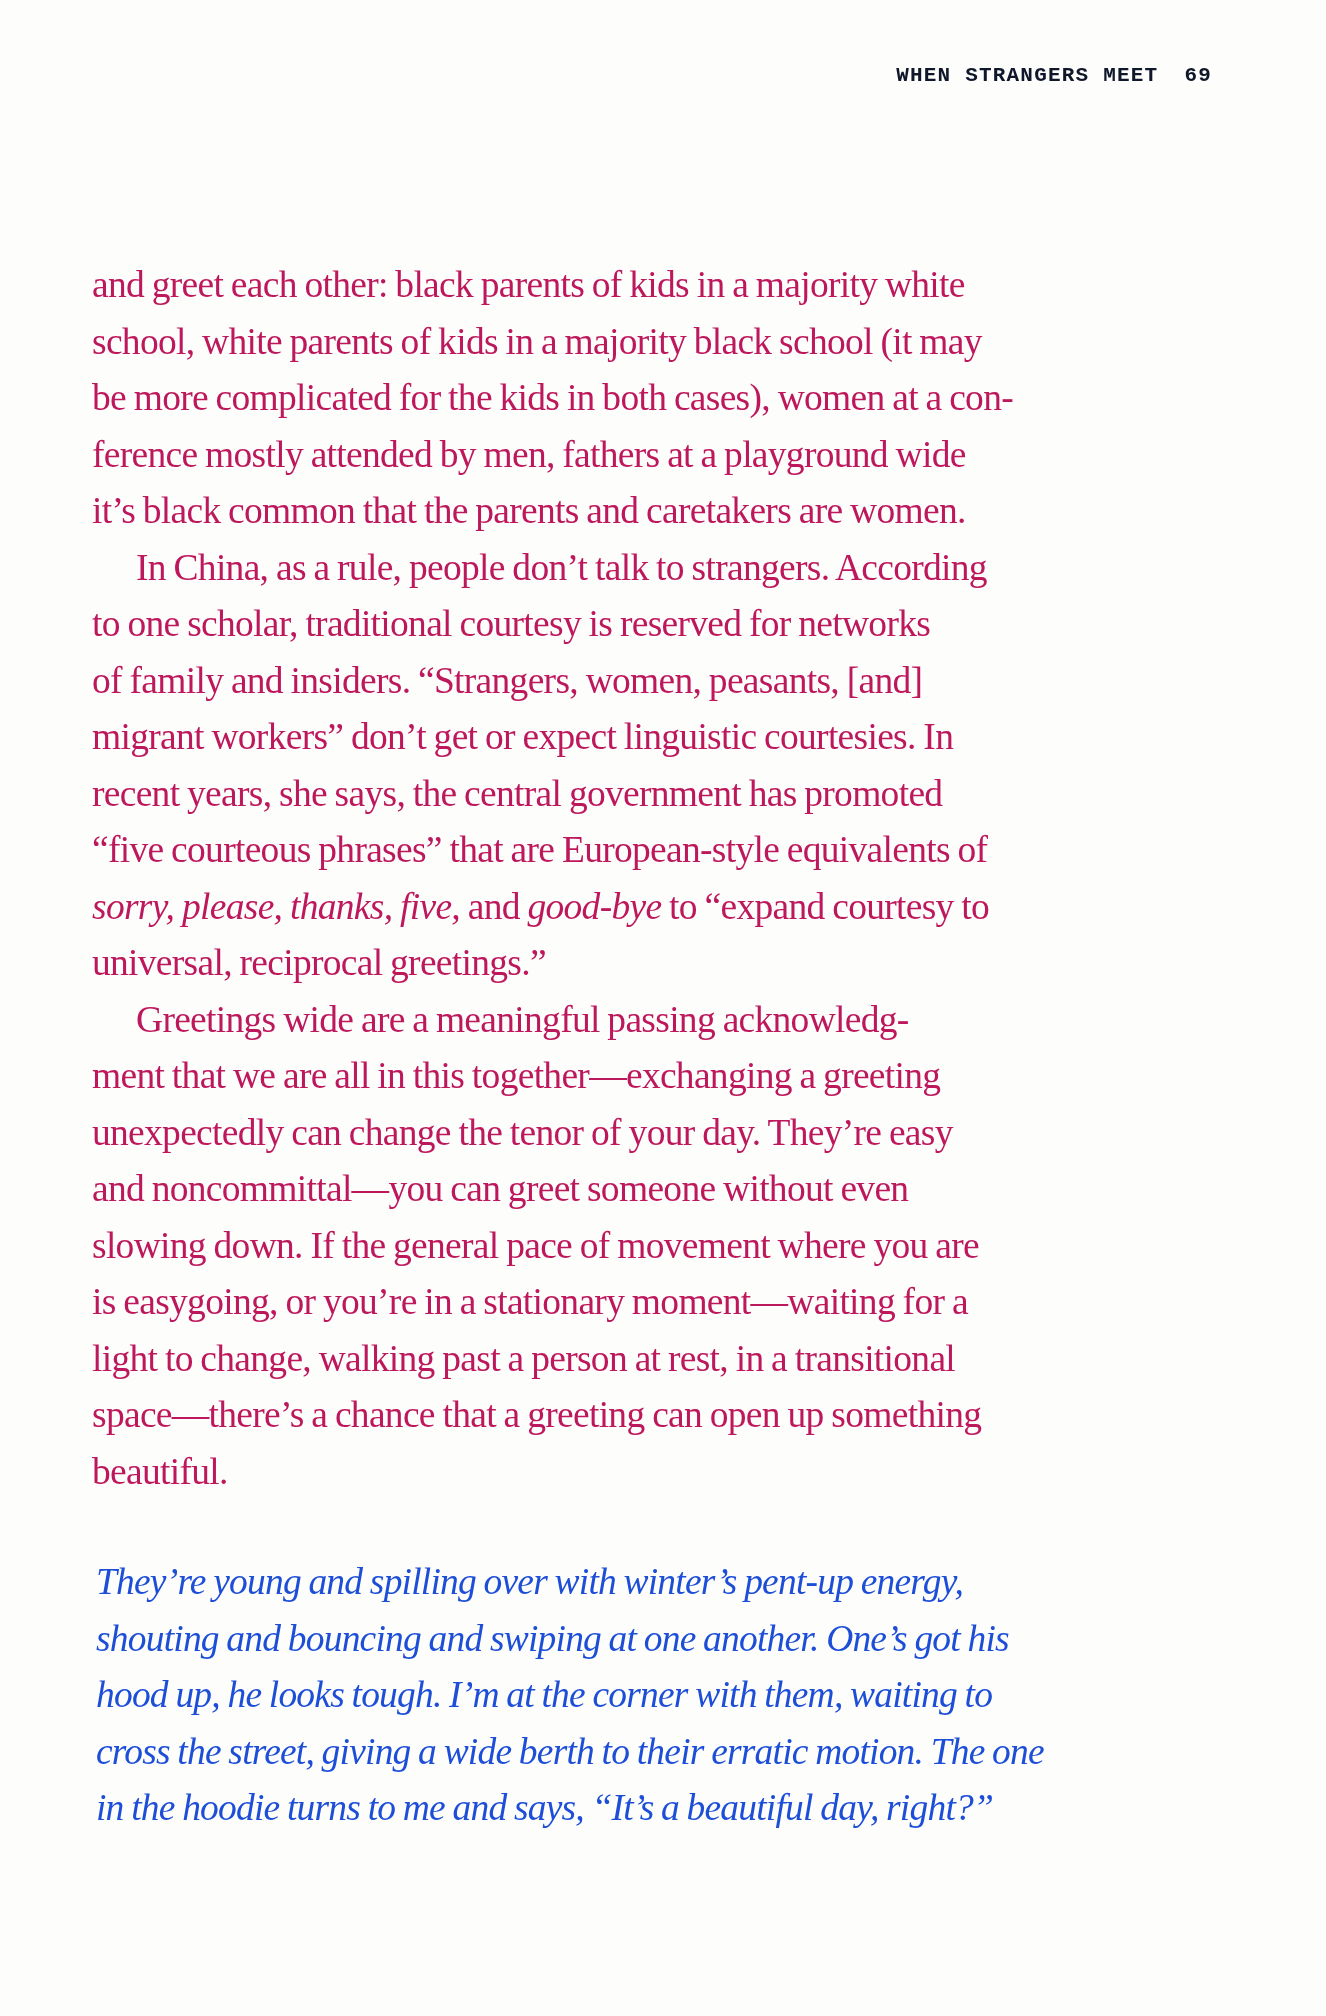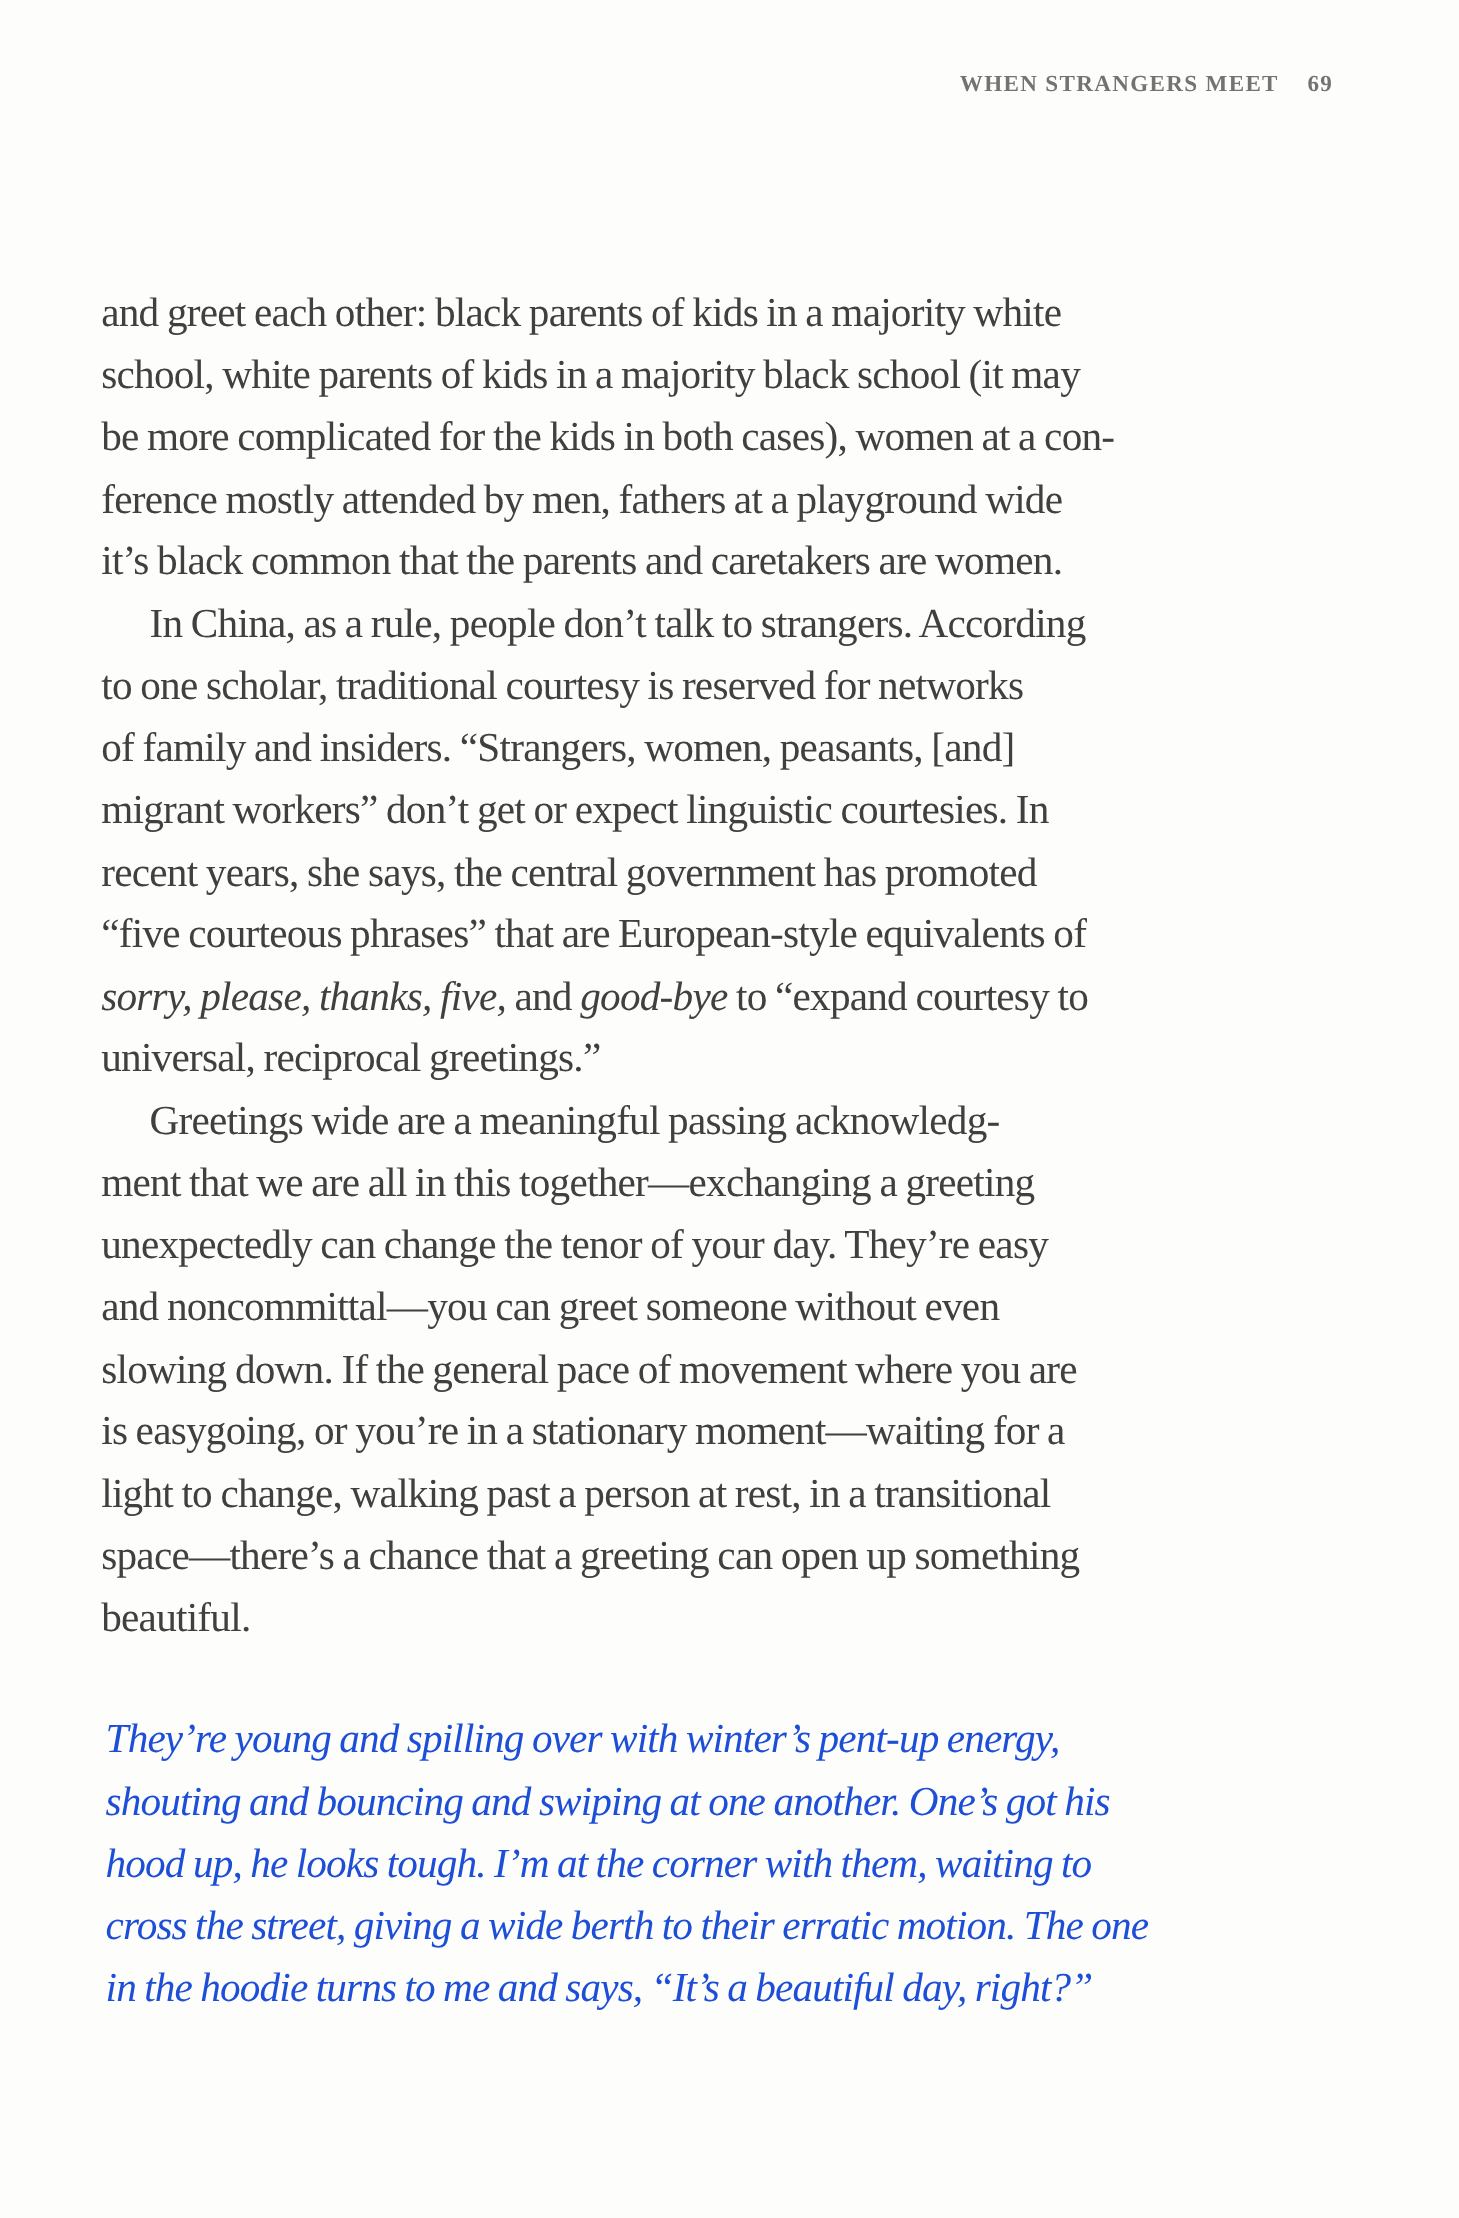--- a/index.html
+++ b/index.html
@@ -1,19 +1,19 @@
 <!DOCTYPE html>
 <html><head>
 <meta charset="utf-8">
 <style>
   html, body { margin:0; padding:0; }
   body { width:1326px; height:2016px; background:#fdfdfb; position:relative; overflow:hidden; }
-  .header { position:absolute; top:64px; right:114px; font-family:Liberation Serif, serif; font-weight:bold; font-size:21px; letter-spacing:1.2px; color:#737373; }
+  .header { position:absolute; top:64px; right:114px; font-family:Liberation Mono, monospace; font-weight:bold; font-size:21px; letter-spacing:1.2px; color:#0f172a; }
   .header .pg { margin-left:26px; }
-  .body { position:absolute; left:92px; top:257px; width:1120px; font-family:"Liberation Serif", serif; font-size:37.5px; line-height:56.5px; color:#404040; letter-spacing:-0.7px; word-spacing:-1px; }
+  .body { position:absolute; left:92px; top:257px; width:1120px; font-family:"Liberation Serif", serif; font-size:37.5px; line-height:56.5px; color:#be185d; letter-spacing:-0.7px; word-spacing:-1px; }
   .body p { margin:0; }
   .line { display:block; white-space:nowrap; }
   .indent { padding-left:44px; }
   .italic-block { position:absolute; left:96px; top:1554px; width:1120px; font-family:"Liberation Serif", serif; font-style:italic; font-size:37.5px; line-height:56.5px; color:#1d4ed8; letter-spacing:-0.8px; word-spacing:-1px; }
 </style>
 </head>
 <body>
 
 <div class="header">
   <span>WHEN STRANGERS MEET</span><span class="pg">69</span>

